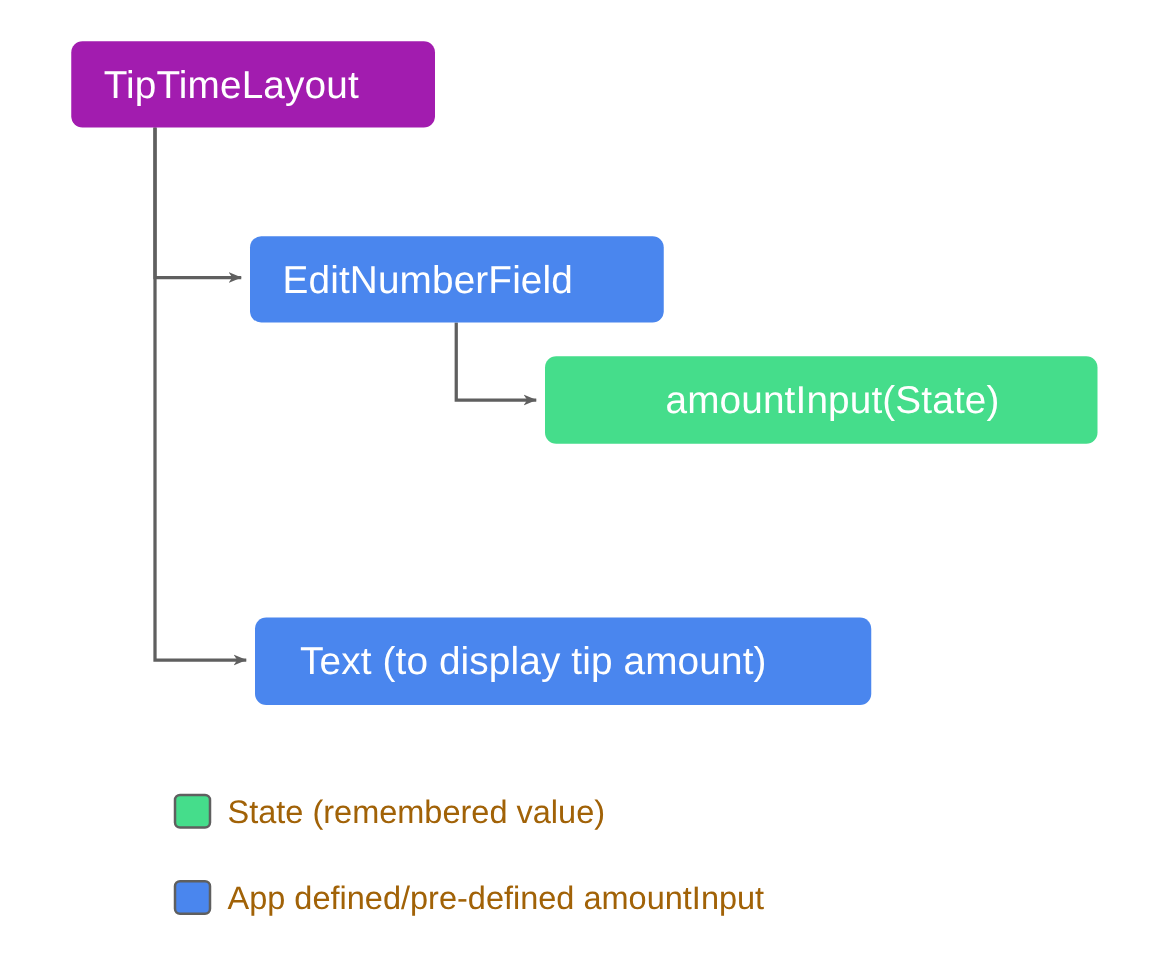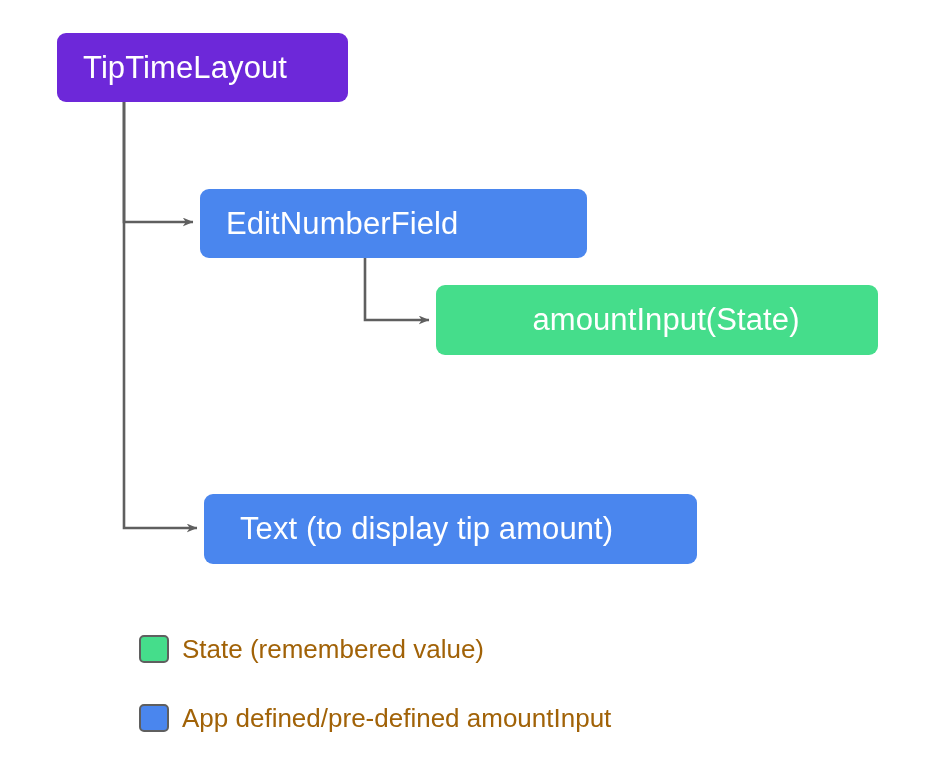--- a/index.html
+++ b/index.html
@@ -60,21 +60,21 @@
     left: 57px;
     top: 33px;
     width: 291px;
     height: 69px;
     background: #4a86ee;
     font-size: 31px;
   }
   #node-editnumberfield {
     left: 200px;
     top: 189px;
-    width: 387px;
+    width: 331px;
     height: 69px;
     background: #4a86ee;
     font-size: 31px;
   }
   #node-amountinput {
     left: 436px;
     top: 285px;
     width: 442px;
     height: 70px;
     background: #45dd8b;
@@ -131,21 +131,21 @@
       </marker>
     </defs>
 
     <path d="M 124,102 L 124,222 L 193,222" fill="none" stroke="#5f5f5f" stroke-width="2.6" marker-end="url(#arrowhead)"></path>
 
     <path d="M 124,102 L 124,528 L 197,528" fill="none" stroke="#5f5f5f" stroke-width="2.6" marker-end="url(#arrowhead)"></path>
 
     <path d="M 365,258 L 365,320 L 429,320" fill="none" stroke="#5f5f5f" stroke-width="2.6" marker-end="url(#arrowhead)"></path>
   </svg>
 
-  <div id="node-tiptimelayout" class="node left-align" style="background: #6d28d9;">TipTimeLayout</div>
+  <div id="node-tiptimelayout" class="node left-align" style="background: #a21caf;">TipTimeLayout</div>
 
   <div id="node-editnumberfield" class="node left-align" style="background: rgb(74, 134, 238);">EditNumberField</div>
 
   <div id="node-amountinput" class="node center-align" style="background: rgb(69, 221, 139);">amountInput(State)</div>
 
   <div id="node-text-tip" class="node left-align" style="background: rgb(74, 134, 238); padding-left: 36px;">Text (to display tip amount)</div>
 
   <div id="legend">
 
     <div class="legend-row">

